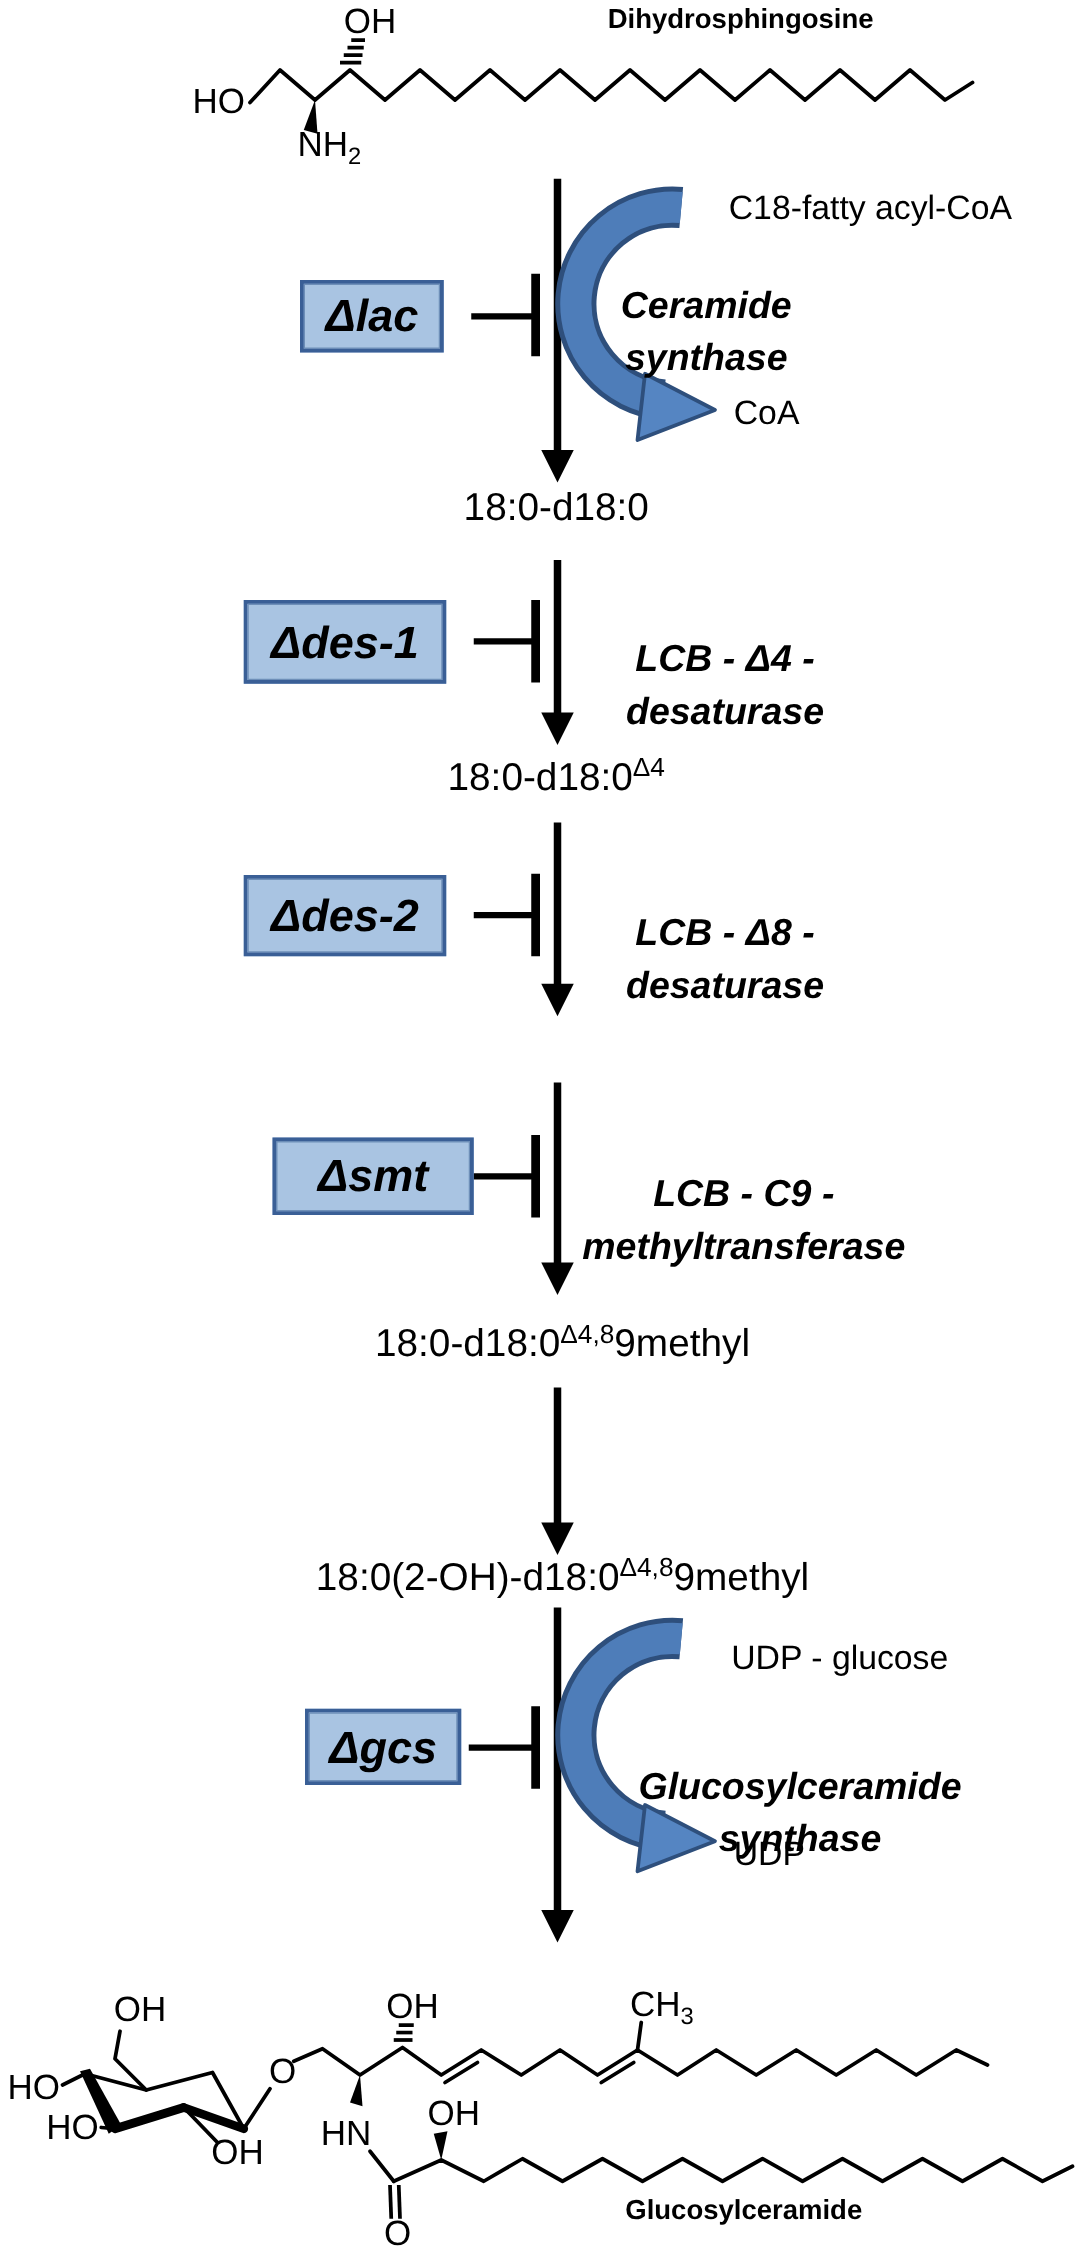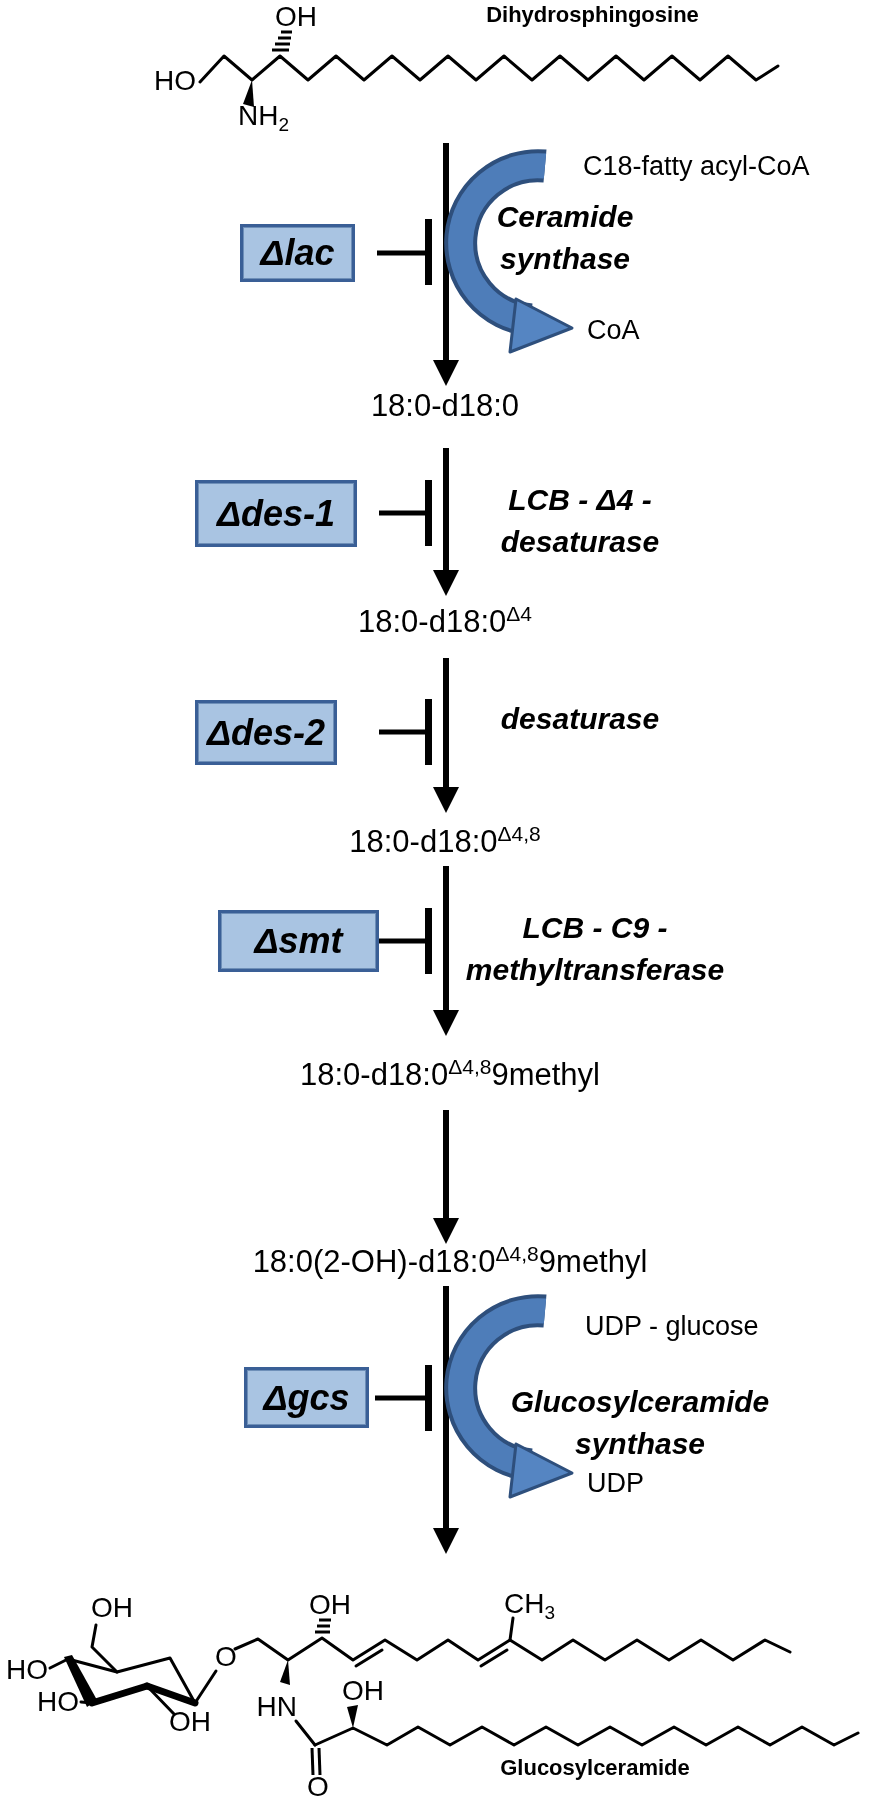--- a/index.html
+++ b/index.html
@@ -2,21 +2,21 @@
 <html><head>
 <meta charset="utf-8">
 <style>
   html,body{margin:0;padding:0;background:#ffffff;}
   #fig{position:relative;width:873px;height:1800px;background:#fff;overflow:hidden;
        font-family:"Liberation Sans","DejaVu Sans",sans-serif;color:#000;}
   .abs{position:absolute;}
   .ttl{font-weight:bold;font-size:22px;text-align:center;white-space:nowrap;}
   .interm{font-size:31px;text-align:center;white-space:nowrap;}
   .interm .sup{font-size:21px;position:relative;top:-11px;}
-  .enz{font-weight:bold;font-style:italic;font-size:30px;line-height:42px;text-align:center;white-space:nowrap;}
+  .enz{font-weight:bold;font-style:italic;font-size:30px;line-height:42px;text-align:center;white-space:nowrap;margin-top:28px;}
   .enz span{display:block;}
   .sub-lab{font-size:27px;white-space:nowrap;margin-left:31px;}
   .mutant-box{box-sizing:border-box;background:#a9c4e2;border:3px solid #3a5f96;
               display:flex;align-items:center;justify-content:center;
               font-weight:bold;font-style:italic;font-size:36px;box-shadow:0 0 0 1px #6e8fb8 inset;}
   svg{display:block;}
   .bond{stroke:#000;stroke-width:3;fill:none;stroke-linecap:round;stroke-linejoin:round;}
   .bondthick{stroke:#000;stroke-width:7;fill:none;stroke-linecap:round;}
   .atom{font-size:28px;fill:#000;font-family:"Liberation Sans","DejaVu Sans",sans-serif;}
   .atomsub{font-size:19px;}
@@ -100,33 +100,34 @@
       <line x1="278" y1="38" x2="291" y2="38"></line>
       <line x1="281" y1="32" x2="292" y2="32"></line>
     </g>
     <text class="atom" x="296" y="26" text-anchor="middle">OH</text>
   </svg>
 
   <div class="abs ttl" style="left:420px;top:2px;width:345px;">Dihydrosphingosine</div>
 
   <div class="abs mutant-box" style="left:240px;top:224px;width:115px;height:58px;">Δlac</div>
   <div class="abs mutant-box" style="left:195px;top:480px;width:162px;height:67px;">Δdes-1</div>
-  <div class="abs mutant-box" style="left:195px;top:700px;width:142px;height:65px;">Δdes-2</div>
+  <div class="abs mutant-box" style="left:195px;top:700px;width:162px;height:65px;">Δdes-2</div>
   <div class="abs mutant-box" style="left:218px;top:910px;width:161px;height:62px;">Δsmt</div>
   <div class="abs mutant-box" style="left:244px;top:1367px;width:125px;height:61px;">Δgcs</div>
 
   <div class="abs enz" style="left:385px;top:196px;width:360px;">
     <span>Ceramide</span>
       <span>synthase</span>
   </div>
   <div class="abs enz" style="left:400px;top:479px;width:360px;">
     <span>LCB - Δ4 -</span>
       <span>desaturase</span>
   </div>
   <div class="abs enz" style="left:400px;top:698px;width:360px;">
+    <span>LCB - Δ8 -</span>
       <span>desaturase</span>
   </div>
   <div class="abs enz" style="left:395px;top:907px;width:400px;">
     <span>LCB - C9 -</span>
       <span>methyltransferase</span>
   </div>
   <div class="abs enz" style="left:460px;top:1381px;width:360px;">
     <span>Glucosylceramide</span>
       <span>synthase</span>
   </div>
@@ -134,23 +135,20 @@
   <div class="abs sub-lab" style="left:552px;top:151px;">C18-fatty acyl-CoA</div>
   <div class="abs sub-lab" style="left:556px;top:315px;">CoA</div>
   <div class="abs sub-lab" style="left:554px;top:1311px;">UDP - glucose</div>
   <div class="abs sub-lab" style="left:556px;top:1468px;">UDP</div>
 
   <div class="abs interm" style="left:165px;top:388px;width:560px;">
     <span>18:0-d18:0</span><span class="sup"></span><span></span>
   </div>
   <div class="abs interm" style="left:165px;top:604px;width:560px;">
     <span>18:0-d18:0</span><span class="sup">Δ4</span><span></span>
-  </div>
-  <div class="abs interm" style="left:165px;top:824px;width:560px;">
-    <span>18:0-d18:0</span><span class="sup">Δ4,8</span><span></span>
   </div>
   <div class="abs interm" style="left:170px;top:1057px;width:560px;">
     <span>18:0-d18:0</span><span class="sup">Δ4,8</span><span>9methyl</span>
   </div>
   <div class="abs interm" style="left:170px;top:1244px;width:560px;">
     <span>18:0(2-OH)-d18:0</span><span class="sup">Δ4,8</span><span>9methyl</span>
   </div>
 
   <svg class="abs" style="left:0;top:1575px;" width="873" height="225" viewBox="0 0 873 225">
 

